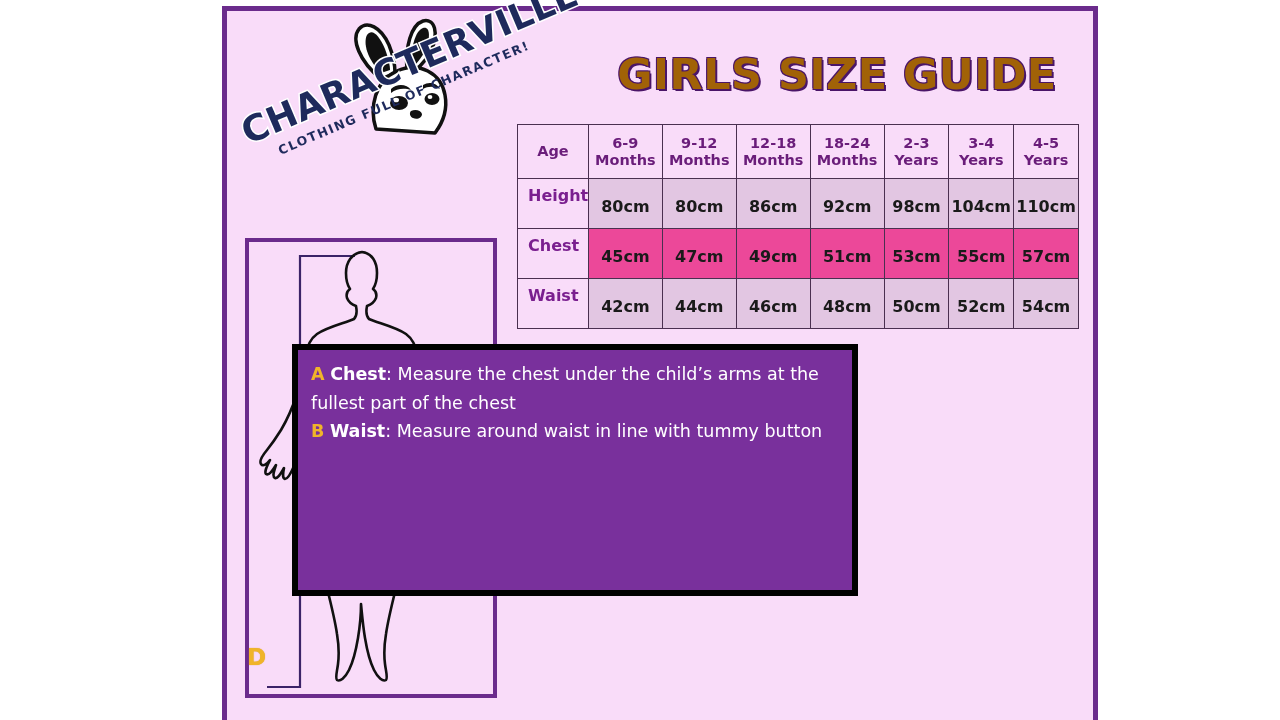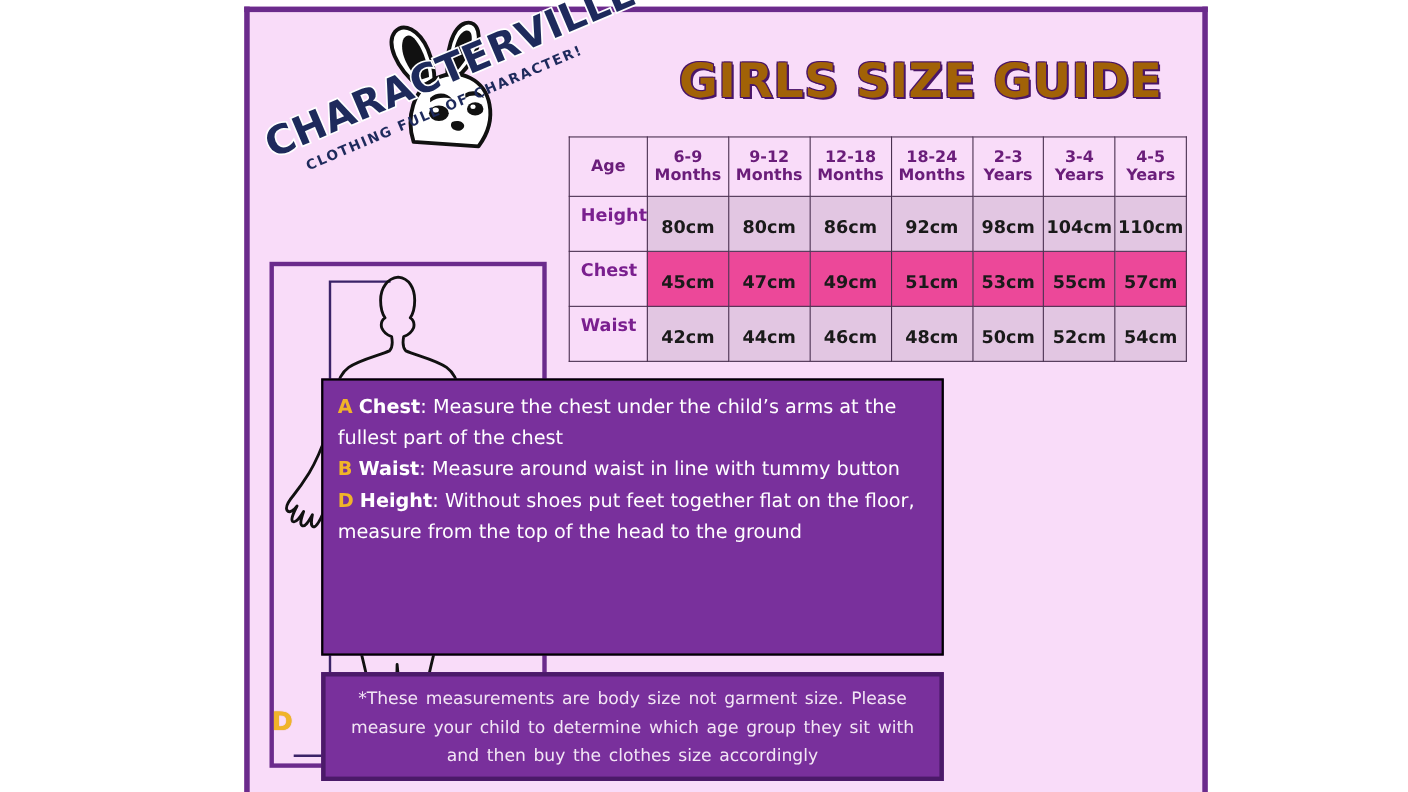--- a/index.html
+++ b/index.html
@@ -118,21 +118,21 @@
   .mark-a { left: 491px; top: 357px; }
   .mark-b { left: 490px; top: 399px; }
   .mark-c { left: 491px; top: 438px; }
   .mark-d { left: 247px; top: 644px; }
 
   
   .info {
     position: absolute; left: 292px; top: 344px;
     width: 566px; height: 252px;
     background: #79309c;
-    border: 2px solid #000000;
+    border: 6px solid #000000;
     padding: 10px 13px 0 13px;
   }
   .info p {
     color: #ffffff;
     font-family: "DejaVu Sans", sans-serif;
     font-size: 17.5px;
     line-height: 28.6px;
   }
   .info .key { color: #f0b429; font-weight: bold; }
   .info .term { font-weight: bold; }
@@ -315,19 +315,15 @@
   </div>
 
   <div class="mark mark-a">A</div>
   <div class="mark mark-b">B</div>
   <div class="mark mark-c">C</div>
   <div class="mark mark-d">D</div>
 
   <div class="info">
     <p><span class="key">A</span> <span class="term">Chest</span><span>: Measure the chest under the child’s arms at the fullest part of the chest</span></p>
     <p><span class="key">B</span> <span class="term">Waist</span><span>: Measure around waist in line with tummy button</span></p>
-    <p><span class="key">D</span> <span class="term">Height</span><span>: Without shoes put feet together flat on the floor, measure from the top of the head to the ground</span></p>
   </div>
 
-  <div class="note">
-    <p>*These measurements are body size not garment size. Please measure your child to determine which age group they sit with and then buy the clothes size accordingly</p>
-  </div>
 </div>
 
 </body></html>

